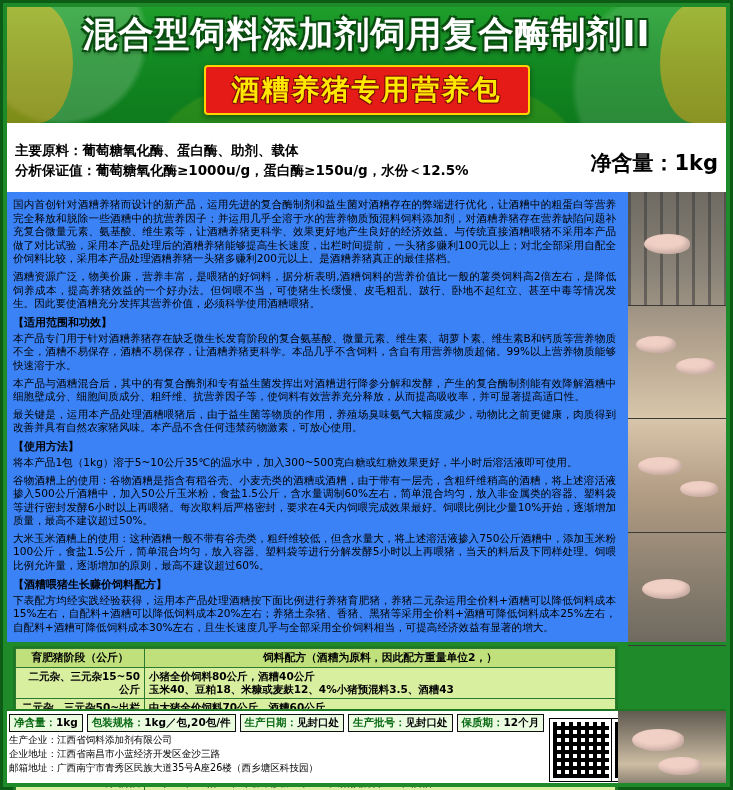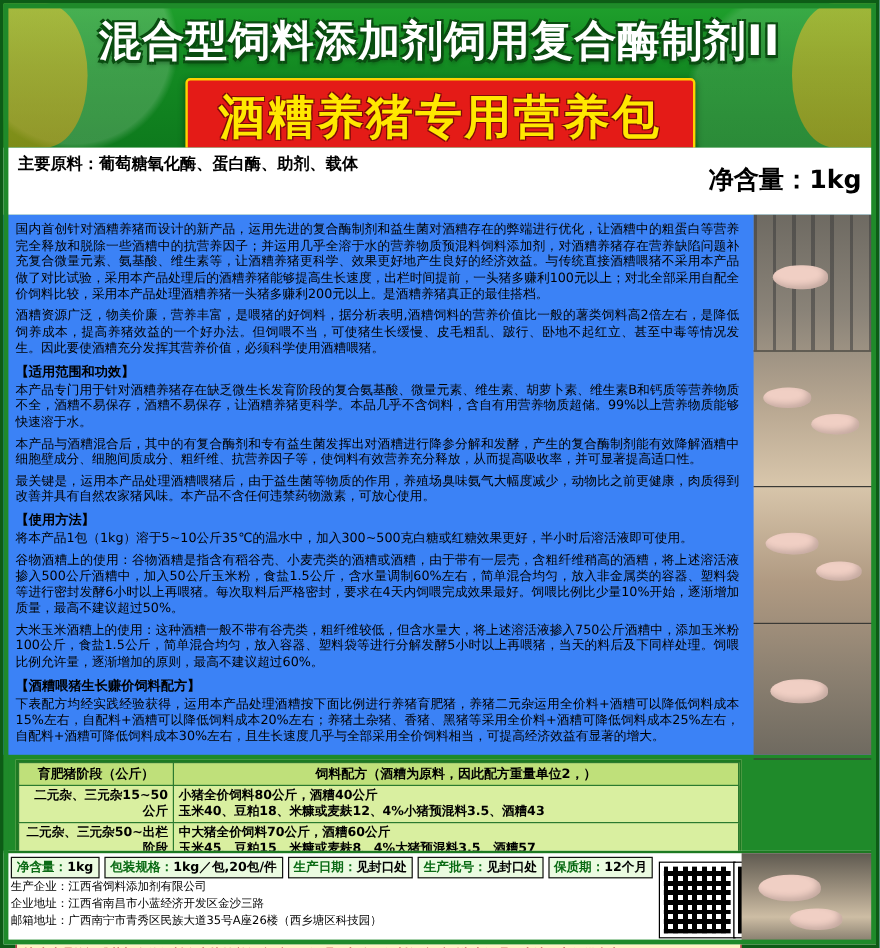--- a/index.html
+++ b/index.html
@@ -41,35 +41,35 @@
   }
   .title-sub-wrap{
     position:absolute;top:62px;left:50%;transform:translateX(-50%);
     background:#e41b17;
     border:2px solid #ffd200;
     border-radius:4px;
     padding:4px 26px;
     box-shadow:0 2px 6px rgba(0,0,0,.4);
   }
   .title-sub{
-    font-size:39px;font-weight:bold;color:#ffe800;letter-spacing:2px;
+    font-size:28px;font-weight:bold;color:#ffe800;letter-spacing:2px;
     text-shadow:-1px -1px 0 #7d0b09,1px -1px 0 #7d0b09,-1px 1px 0 #7d0b09,1px 1px 0 #7d0b09;
     white-space:nowrap;
   }
   .corn-left,.corn-right{
     position:absolute;top:0;height:120px;width:70px;
     background:linear-gradient(180deg,#f2c230,#d89a12);
     opacity:.55;
   }
   .corn-left{left:0;border-radius:0 60% 60% 0;}
   .corn-right{right:0;border-radius:60% 0 0 60%;}
 
   
   .band{
-    position:relative;margin:0;padding:4px 12px 6px 12px;
+    position:relative;margin:0;padding:17px 12px 6px 12px;
     background:#fff;
     min-height:52px;
     box-sizing:border-box;
   }
   .band-left{float:left;width:520px;}
   .band-line{font-size:13.5px;color:#000;font-weight:bold;line-height:20px;}
   .band-right{
     float:right;width:180px;text-align:right;
     font-size:21px;font-weight:bold;color:#000;
     line-height:46px;
@@ -160,20 +160,21 @@
     <div class="corn-right"></div>
     <div class="title-main">混合型饲料添加剂饲用复合酶制剂II</div>
     <div class="title-sub-wrap">
       <div class="title-sub">酒糟养猪专用营养包</div>
     </div>
   </div>
 
   <div class="band">
     <div class="band-left">
       <div class="band-line">主要原料：葡萄糖氧化酶、蛋白酶、助剂、载体</div>
+      <div class="band-line">分析保证值：葡萄糖氧化酶≥1000u/g，蛋白酶≥150u/g，水份＜12.5%</div>
     </div>
     <div class="band-right">净含量：1kg</div>
     <div class="clear"></div>
   </div>
 
   <div class="body-wrap">
 
     <div class="photo-strip">
       <div class="photo-cell">
         <div class="bars"></div>

